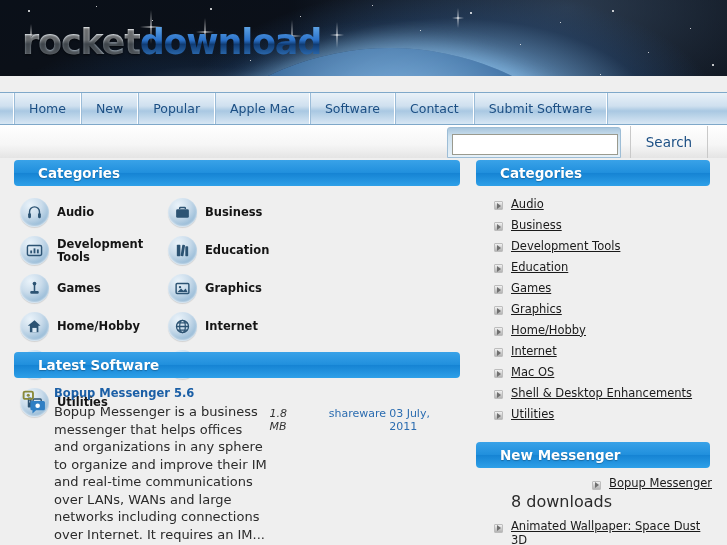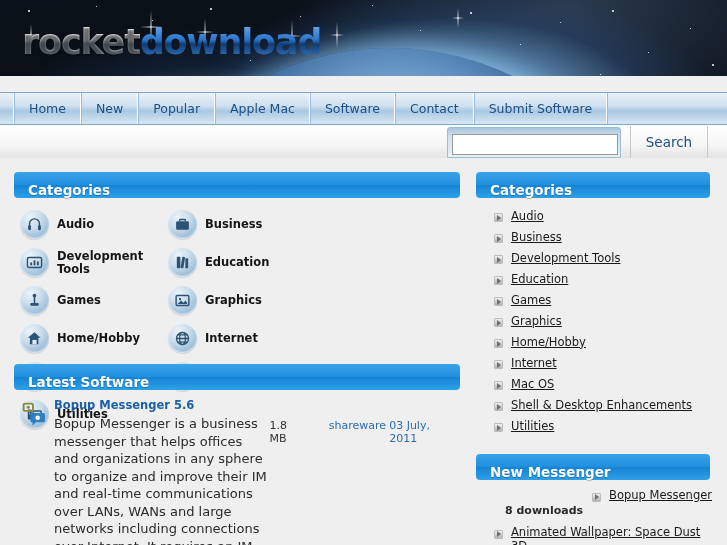--- a/index.html
+++ b/index.html
@@ -100,27 +100,26 @@
   #search-btn {
     position: absolute; left: 630px; top: 126px; width: 78px; height: 32px;
     display: flex; align-items: center; justify-content: center;
     font-size: 13.5px; color: #1c4f84;
     border-left: 1px solid #c9c9c9; border-right: 1px solid #c9c9c9;
     background: transparent; cursor: pointer;
   }
 
   
   .panel-head {
-    height: 26px; display: flex; align-items: flex-end;
-    padding-left: 14px;
+    height: 26px; display: flex; align-items: center;
+    padding-left: 24px;
     color: #ffffff; font-size: 13.5px; font-weight: bold;
     background: linear-gradient(to bottom, #39a2e8 0%, #2190dd 48%, #1684d4 52%, #2ea0e8 100%);
     border-radius: 4px;
     text-shadow: 0 1px 1px rgba(0,0,0,0.25);
-    margin-top: 12px;
   }
 
   
   #left { position: absolute; left: 14px; top: 160px; width: 446px; }
   #cat-grid {
     display: flex; flex-wrap: wrap;
     padding: 12px 0 6px 6px;
   }
   .cat {
     width: 148px; display: flex; align-items: center; margin-bottom: 9px;
@@ -140,21 +139,21 @@
   #latest { position: absolute; left: 14px; top: 352px; width: 446px; }
   #sw-entry { display: flex; padding: 8px 0 0 6px; }
   #sw-icon {
     width: 26px; height: 26px; flex: 0 0 26px; margin-right: 8px; margin-top: 2px;
     display: flex; align-items: center; justify-content: center;
   }
   #sw-body { width: 218px; }
   #sw-title { font-size: 11.5px; font-weight: bold; color: #1b5fa6; margin-bottom: 3px; cursor: pointer; }
   #sw-desc { font-size: 13px; color: #2b2b2b; line-height: 17.5px; }
   #sw-meta { display: flex; align-items: flex-start; padding-top: 21px; font-size: 11px; }
-  #sw-size { color: #333; margin-right: 22px; }
+  #sw-size { color: #333; margin-right: 22px; font-style: italic; }
   #sw-license { color: #2b6cb0; margin-right: 3px; cursor: pointer; }
   #sw-date { color: #2b6cb0; }
 
   
   #right { position: absolute; left: 476px; top: 160px; width: 236px; }
   #right .panel-head { width: 234px; }
   .rlist { padding: 7px 0 6px 0; }
   .ritem { display: flex; align-items: baseline; padding: 3.5px 0 3.5px 18px; cursor: pointer; }
   .arrow {
     width: 9px; height: 9px; flex: 0 0 9px; margin-right: 8px;
@@ -168,21 +167,21 @@
     border-top: 3px solid transparent; border-bottom: 3px solid transparent;
     border-left: 4px solid #6e6e6e;
   }
   .ritem .rtext {
     font-size: 11.5px; color: #1a1a1a; text-decoration: underline; line-height: 14px;
   }
   #downloads-list { padding: 8px 0 0 0; }
   .ditem { padding: 0 0 8px 18px; }
   .drow { display: flex; align-items: baseline; justify-content: flex-end; }
   .dname { font-size: 11.5px; color: #1a1a1a; text-decoration: underline; line-height: 14px; cursor: pointer; }
-  .dcount { font-size: 11px; color: #2b2b2b; margin-left: 11px; margin-top: 2px; font-weight: bold; }
+  .dcount { font-size: 16px; color: #2b2b2b; margin-left: 17px; margin-top: 2px; }
   #new-downloads-panel { margin-top: 12px; }
 </style>
 </head>
 <body>
 
 <div id="page">
 
   <div id="banner">
     <div id="earth-rim"></div>
     <div class="star" style="left:28px;top:10px;width:2px;height:2px;"></div>

